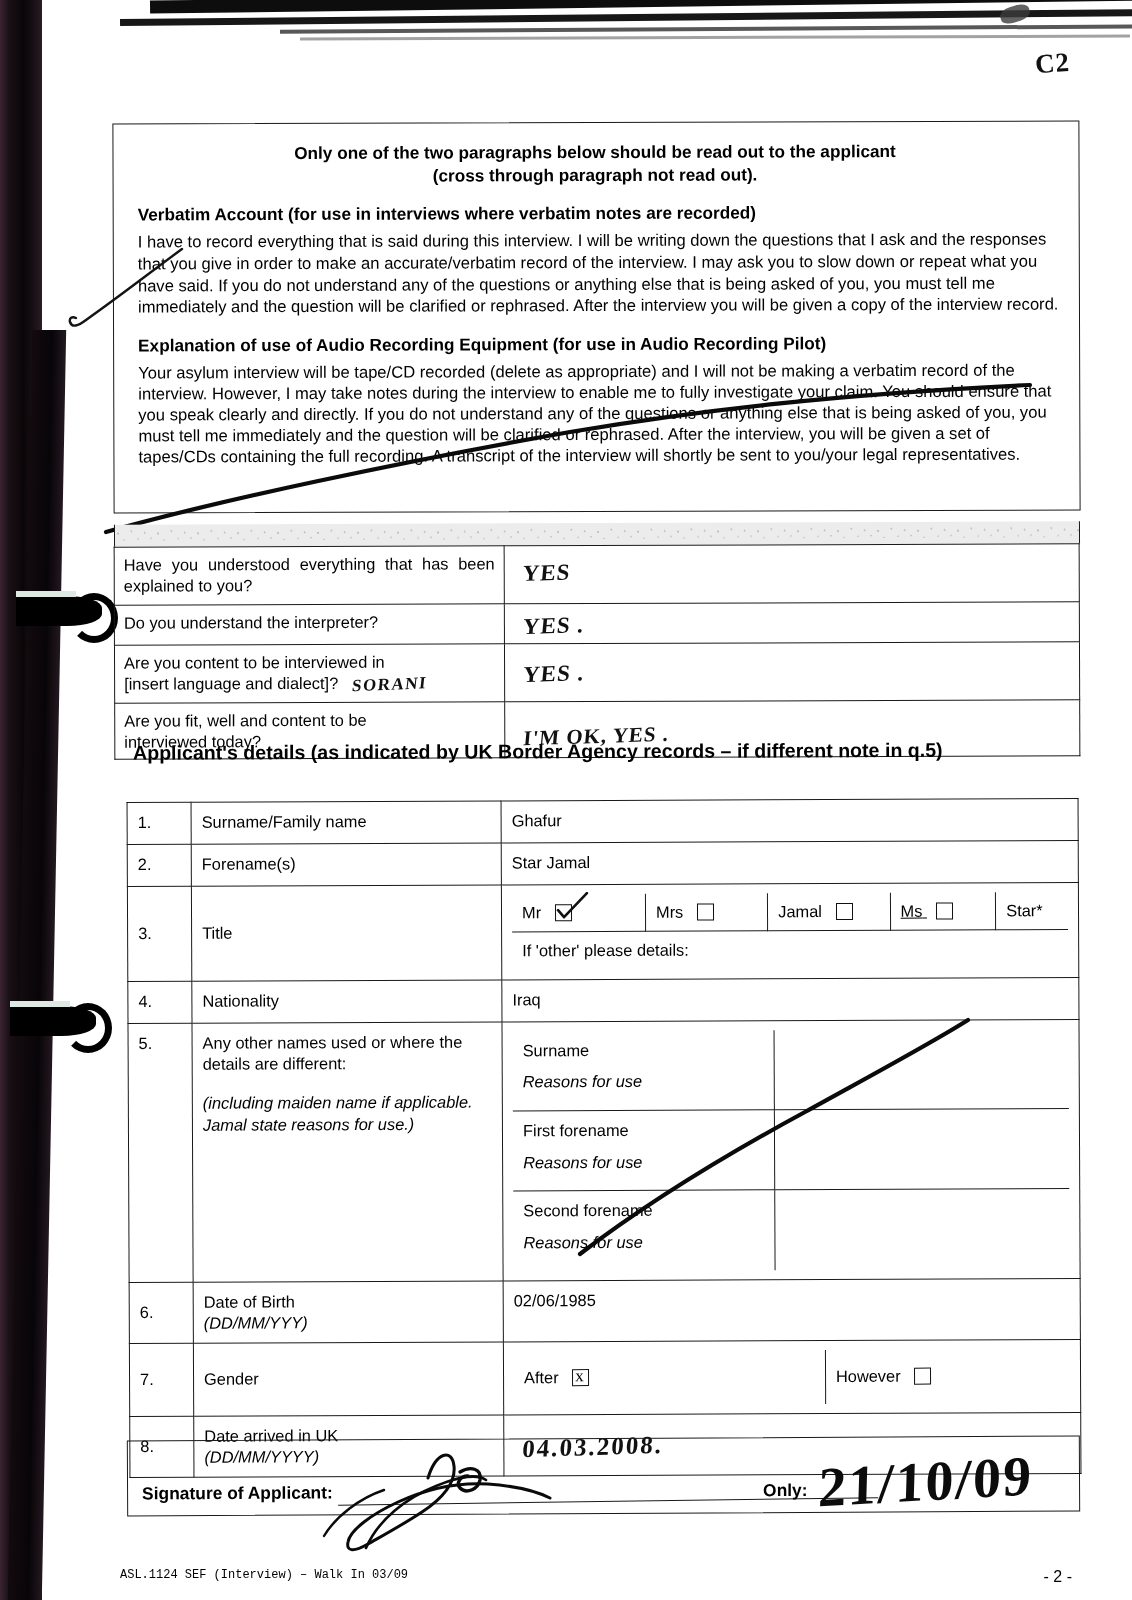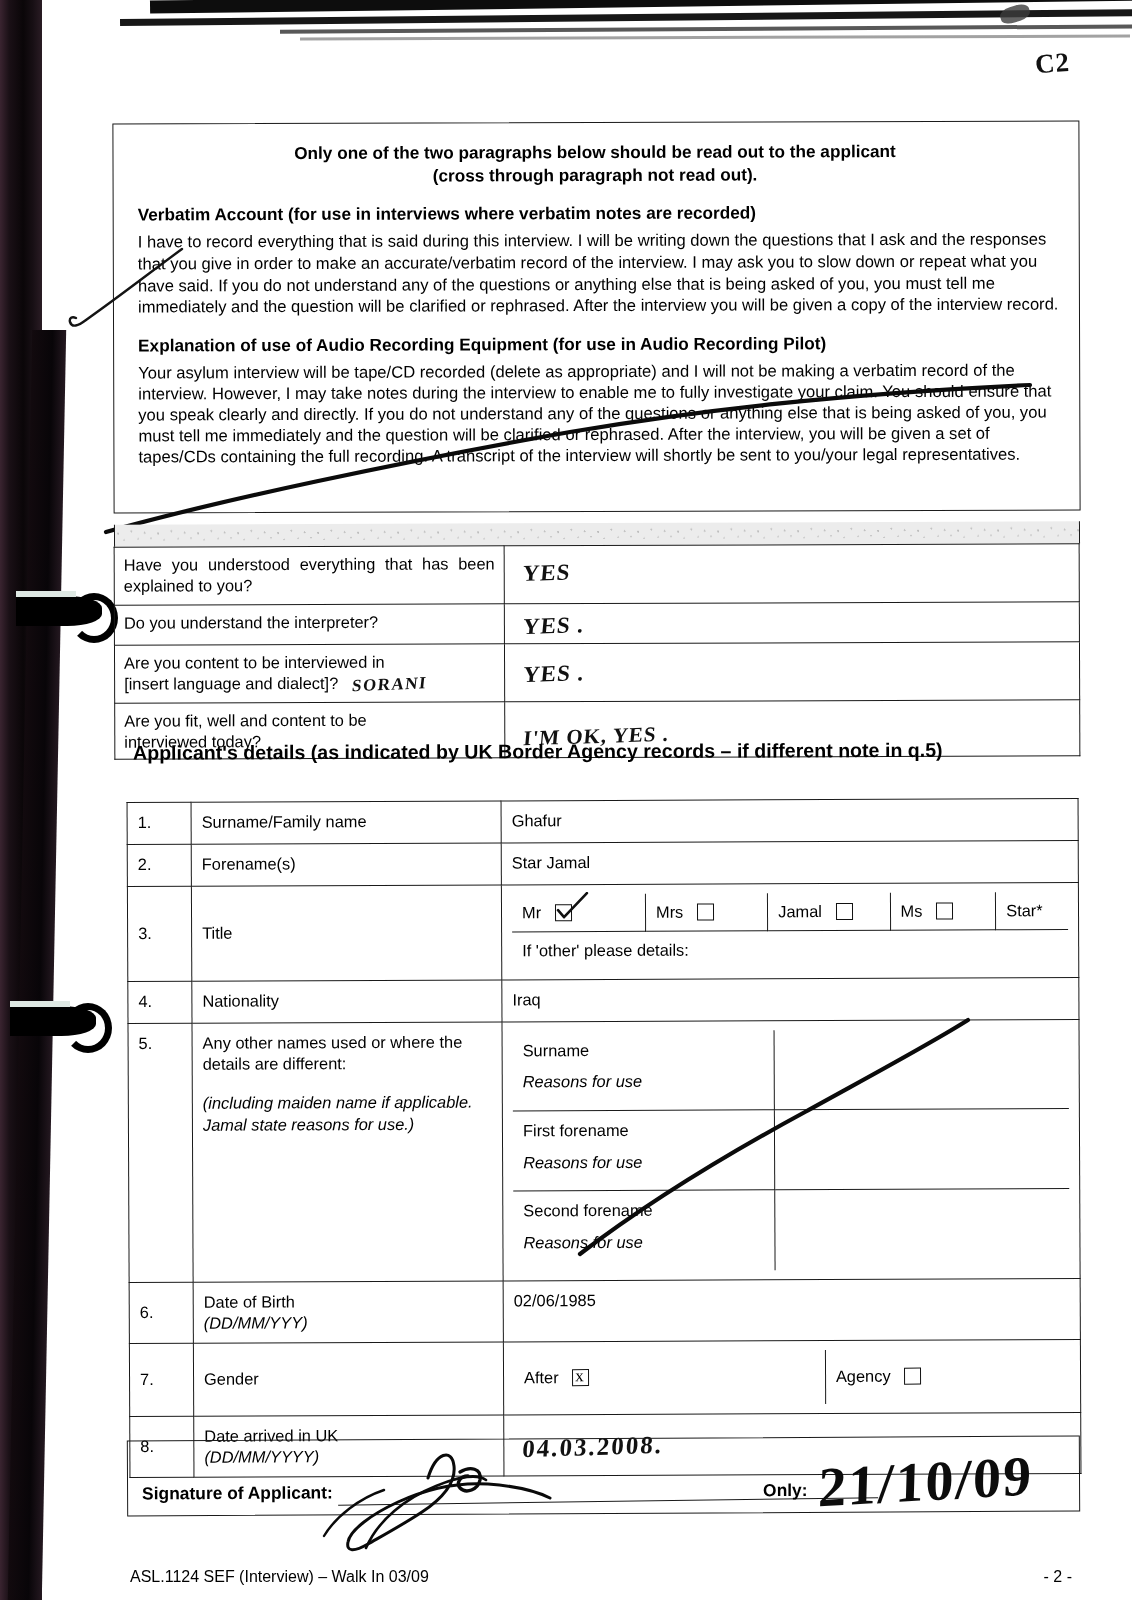--- a/index.html
+++ b/index.html
@@ -212,22 +212,22 @@
     transform:rotate(-3deg) skewX(-5deg); letter-spacing:2px;
     white-space:nowrap;
   }
   .hw-uk-date {
     position:absolute; left:18px; top:16px;
     font-family:"Liberation Serif", serif; font-size:25px; color:#111;
     transform:rotate(-1.5deg) skewX(-6deg); letter-spacing:2px;
   }
 
   .footer-left {
-    position:absolute; left:130px; top:1568px;
-    font-size:16px; color:#000;
+    position:absolute; left:120px; top:1568px;
+    font-size:12px; color:#000;font-family:Liberation Mono, monospace;
   }
   .footer-right {
     position:absolute; right:60px; top:1568px;
     font-size:16px; color:#000;
   }
 
   .ink { position:absolute; pointer-events:none; }
 </style>
 </head>
 <body>
@@ -339,21 +339,21 @@
               </span>
             </td>
             <td class="nb-t" style="width:22%; padding:8px 10px;">
               <span>Mrs</span>
               <span class="cb"></span>
             </td>
             <td class="nb-t" style="width:22%; padding:8px 10px;">
               <span>Jamal</span>
               <span class="cb"></span>
             </td>
-            <td class="nb-t" style="width:19%; padding:8px 10px;">
+            <td class="nb-t" style="width:19%; padding:8px 10px;text-decoration:underline;">
               <span>Ms</span>
               <span class="cb"></span>
             </td>
             <td class="nb-t nb-r" style="padding:8px 10px;">
               <span>Star*</span>
             </td>
           </tr>
           <tr>
             <td class="nb-l nb-r nb-b" colspan="5" style="padding:8px 10px; height:38px;">
               <span>If 'other' please details:</span>
@@ -419,21 +419,21 @@
       <td class="c-lab" style="vertical-align:middle">Gender</td>
       <td class="nopad">
         <table class="inner-t">
           <tbody>
                 <tr>
             <td class="nb-t nb-l nb-b" style="width:56%; padding:16px 10px;">
               <span>After</span>
               <span class="cb cb-x"></span>
             </td>
             <td class="nb-t nb-r nb-b" style="padding:16px 10px;">
-              <span>Agency</span>
+              <span>However</span>
               <span class="cb"></span>
             </td>
           </tr>
         </tbody>
             </table>
       </td>
     </tr>
 
     <tr>
       <td class="c-num" style="vertical-align:middle">8.</td>

